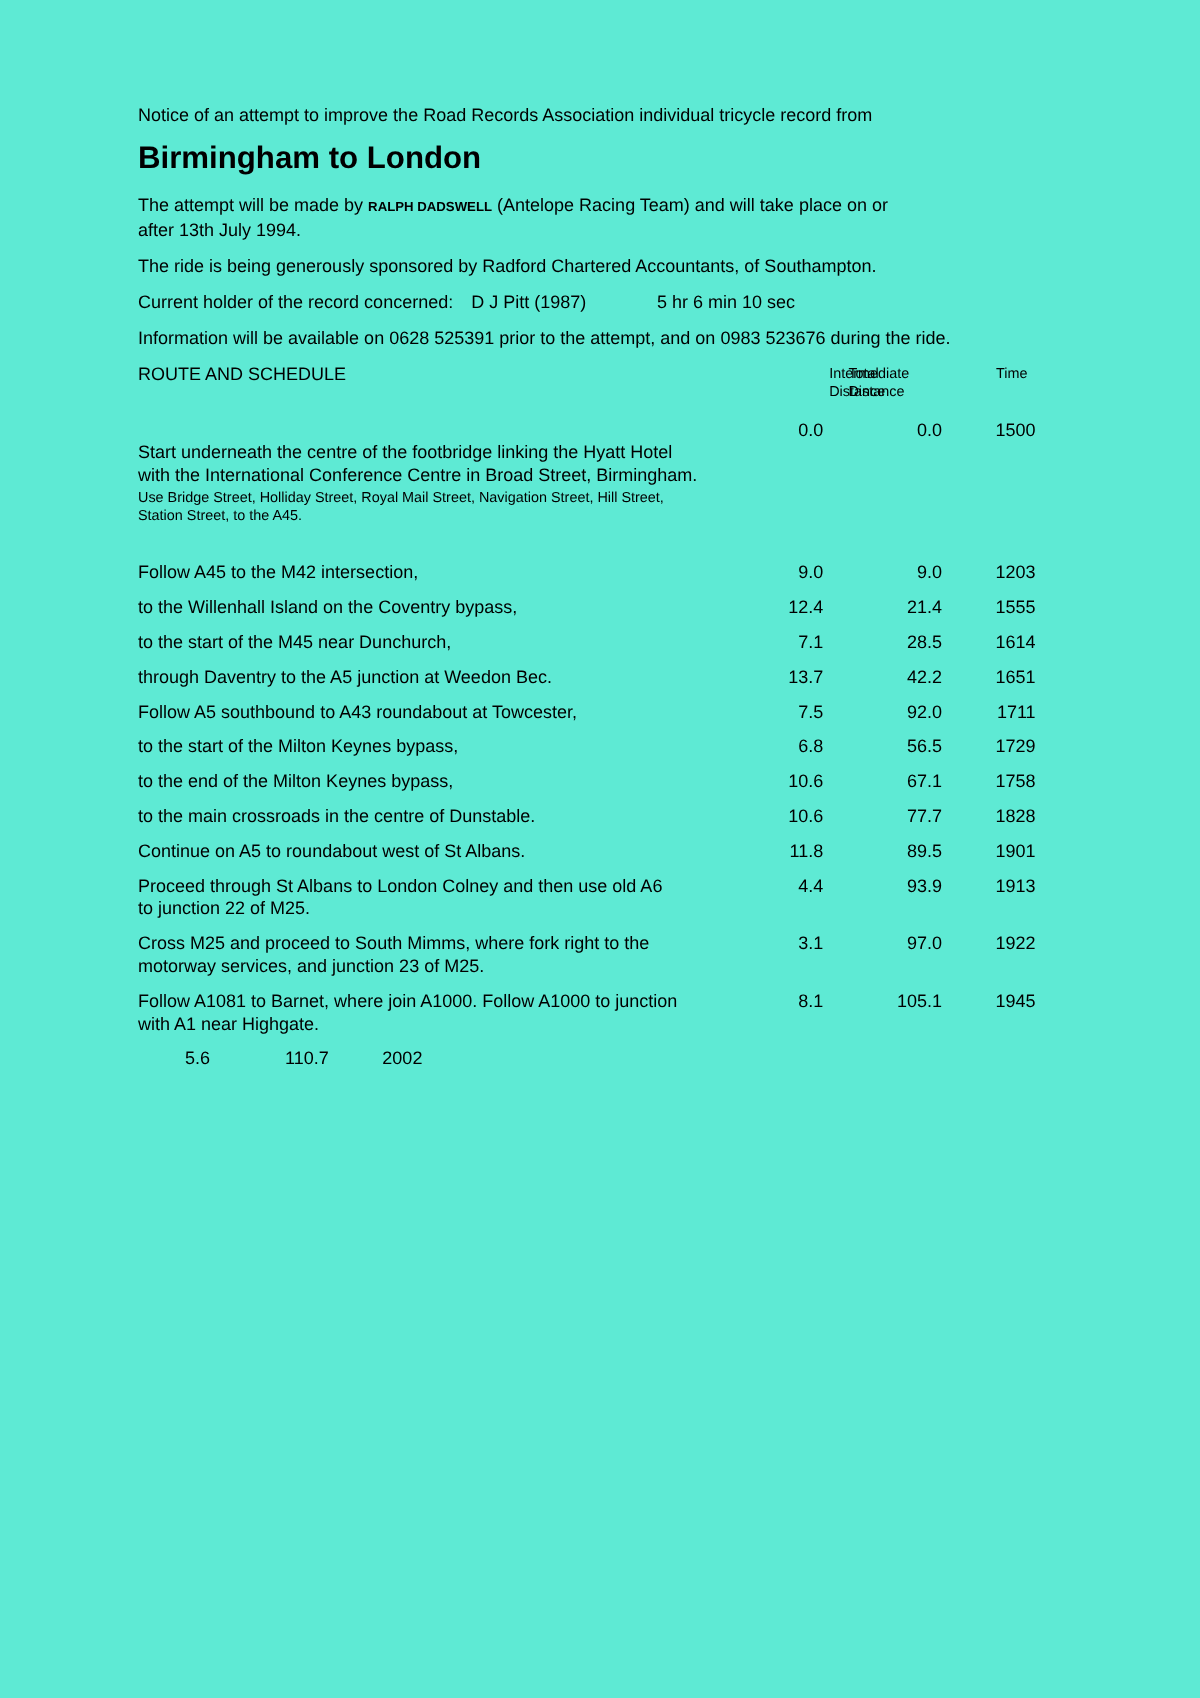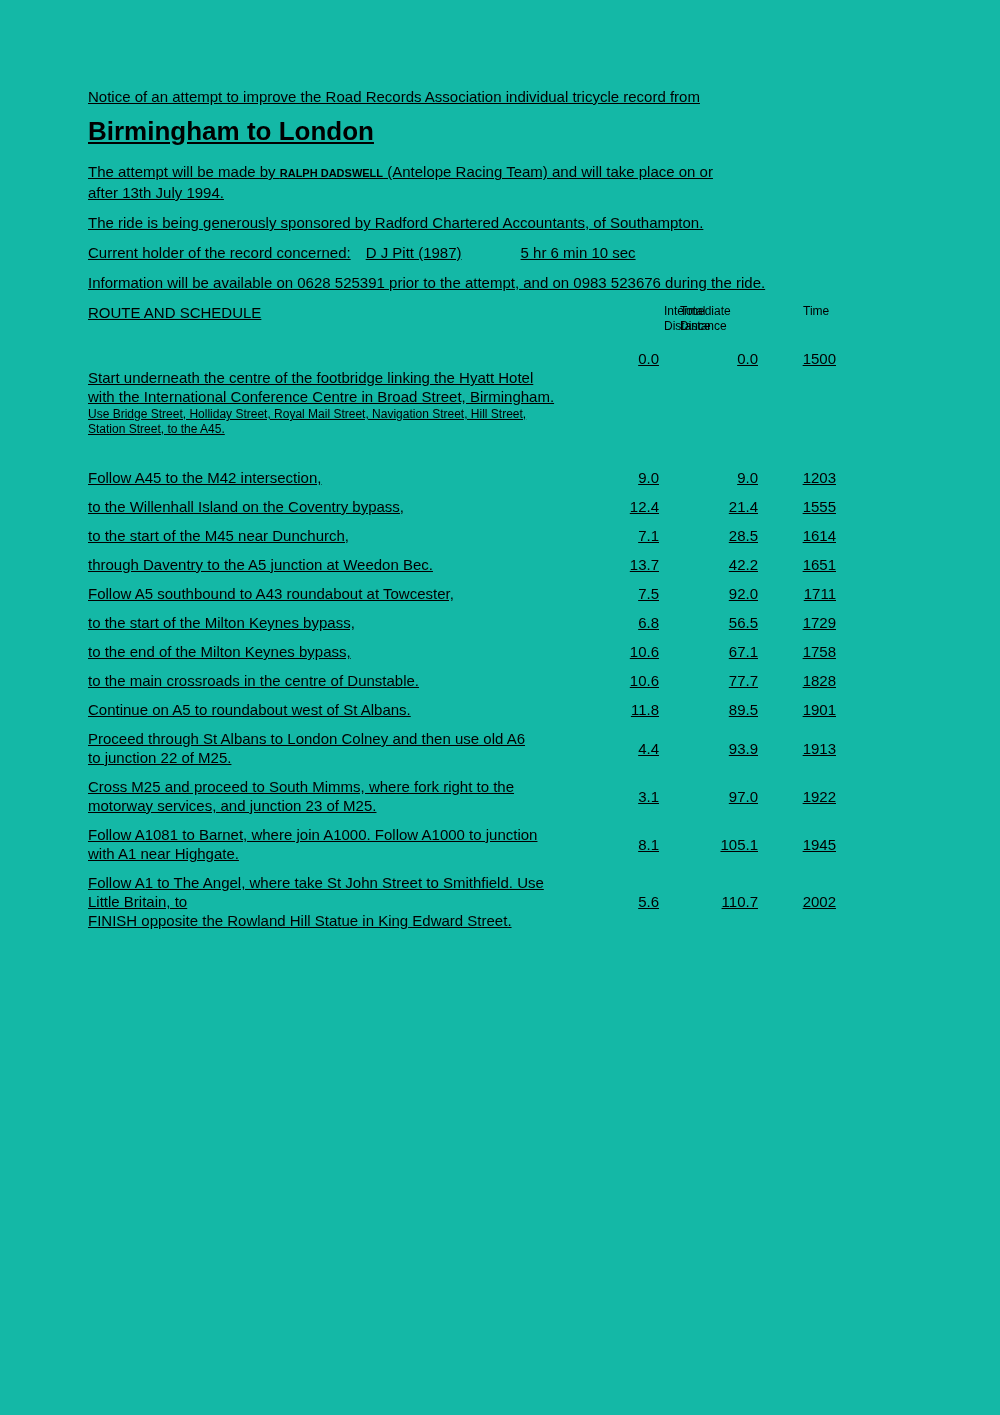--- a/index.html
+++ b/index.html
@@ -1,27 +1,26 @@
 <!DOCTYPE html>
 <html><head>
 <meta charset="utf-8">
 <style>
   html, body { margin: 0; padding: 0; background: #ffffff; }
   .page {
     width: 1000px;
     height: 1415px;
-    background: #14b8a6;
+    background: #5eead4;
     box-sizing: border-box;
-    padding: 87px 0 0 88px;
+    padding: 87px 0 0 115px;
     font-family: "Liberation Sans", sans-serif;
     font-size: 15px;
     line-height: 19px;
     color: #000000;
     overflow: hidden;
-    text-decoration: underline;
   }
   .content { width: 771px; }
   p { margin: 0 0 11px 0; white-space: pre-line; }
   .notice { margin-bottom: 10px; }
   .title {
     font-size: 26px;
     line-height: 28px;
     font-weight: bold;
     margin: 11px 0 17px 0;
   }
@@ -35,21 +34,21 @@
     position: absolute; top: 1px;
     font-size: 12px; line-height: 15px;
     white-space: pre-line;
   }
   .col-head.c1h { left: 552px; margin-left: 24px; }
   .col-head.c2h { left: 592px; }
   .col-head.c3h { left: 715px; }
 
   .sched-rows { width: 748px; }
   .row { display: flex; align-items: flex-start; margin-bottom: 10px; }
-  .row.bottom { align-items: center; }
+  .row.bottom { align-items: flex-start; }
   .row.has-note { margin-bottom: 12px; }
   .desc { flex: 1 1 auto; white-space: pre-line; }
   .note { font-size: 12px; line-height: 15px; white-space: pre-line; margin-top: 1px; }
   .num { text-align: right; white-space: nowrap; }
   .n1 { width: 60px; }
   .n2 { width: 99px; }
   .n3 { width: 78px; }
 </style>
 </head>
 <body>
@@ -174,23 +173,20 @@
 
       <div class="row bottom">
         <div class="desc">Follow A1081 to Barnet, where join A1000.  Follow A1000 to junction
 with A1 near Highgate.</div>
         <div class="num n1">8.1</div>
         <div class="num n2">105.1</div>
         <div class="num n3">1945</div>
       </div>
 
       <div class="row bottom">
-        <div class="desc">Follow A1 to The Angel, where take St John Street to Smithfield.  Use
-Little Britain, to
-FINISH opposite the Rowland Hill Statue in King Edward Street.</div>
         <div class="num n1">5.6</div>
         <div class="num n2">110.7</div>
         <div class="num n3">2002</div>
       </div>
 
     </div>
   </div>
 </div>
 
 </body></html>

